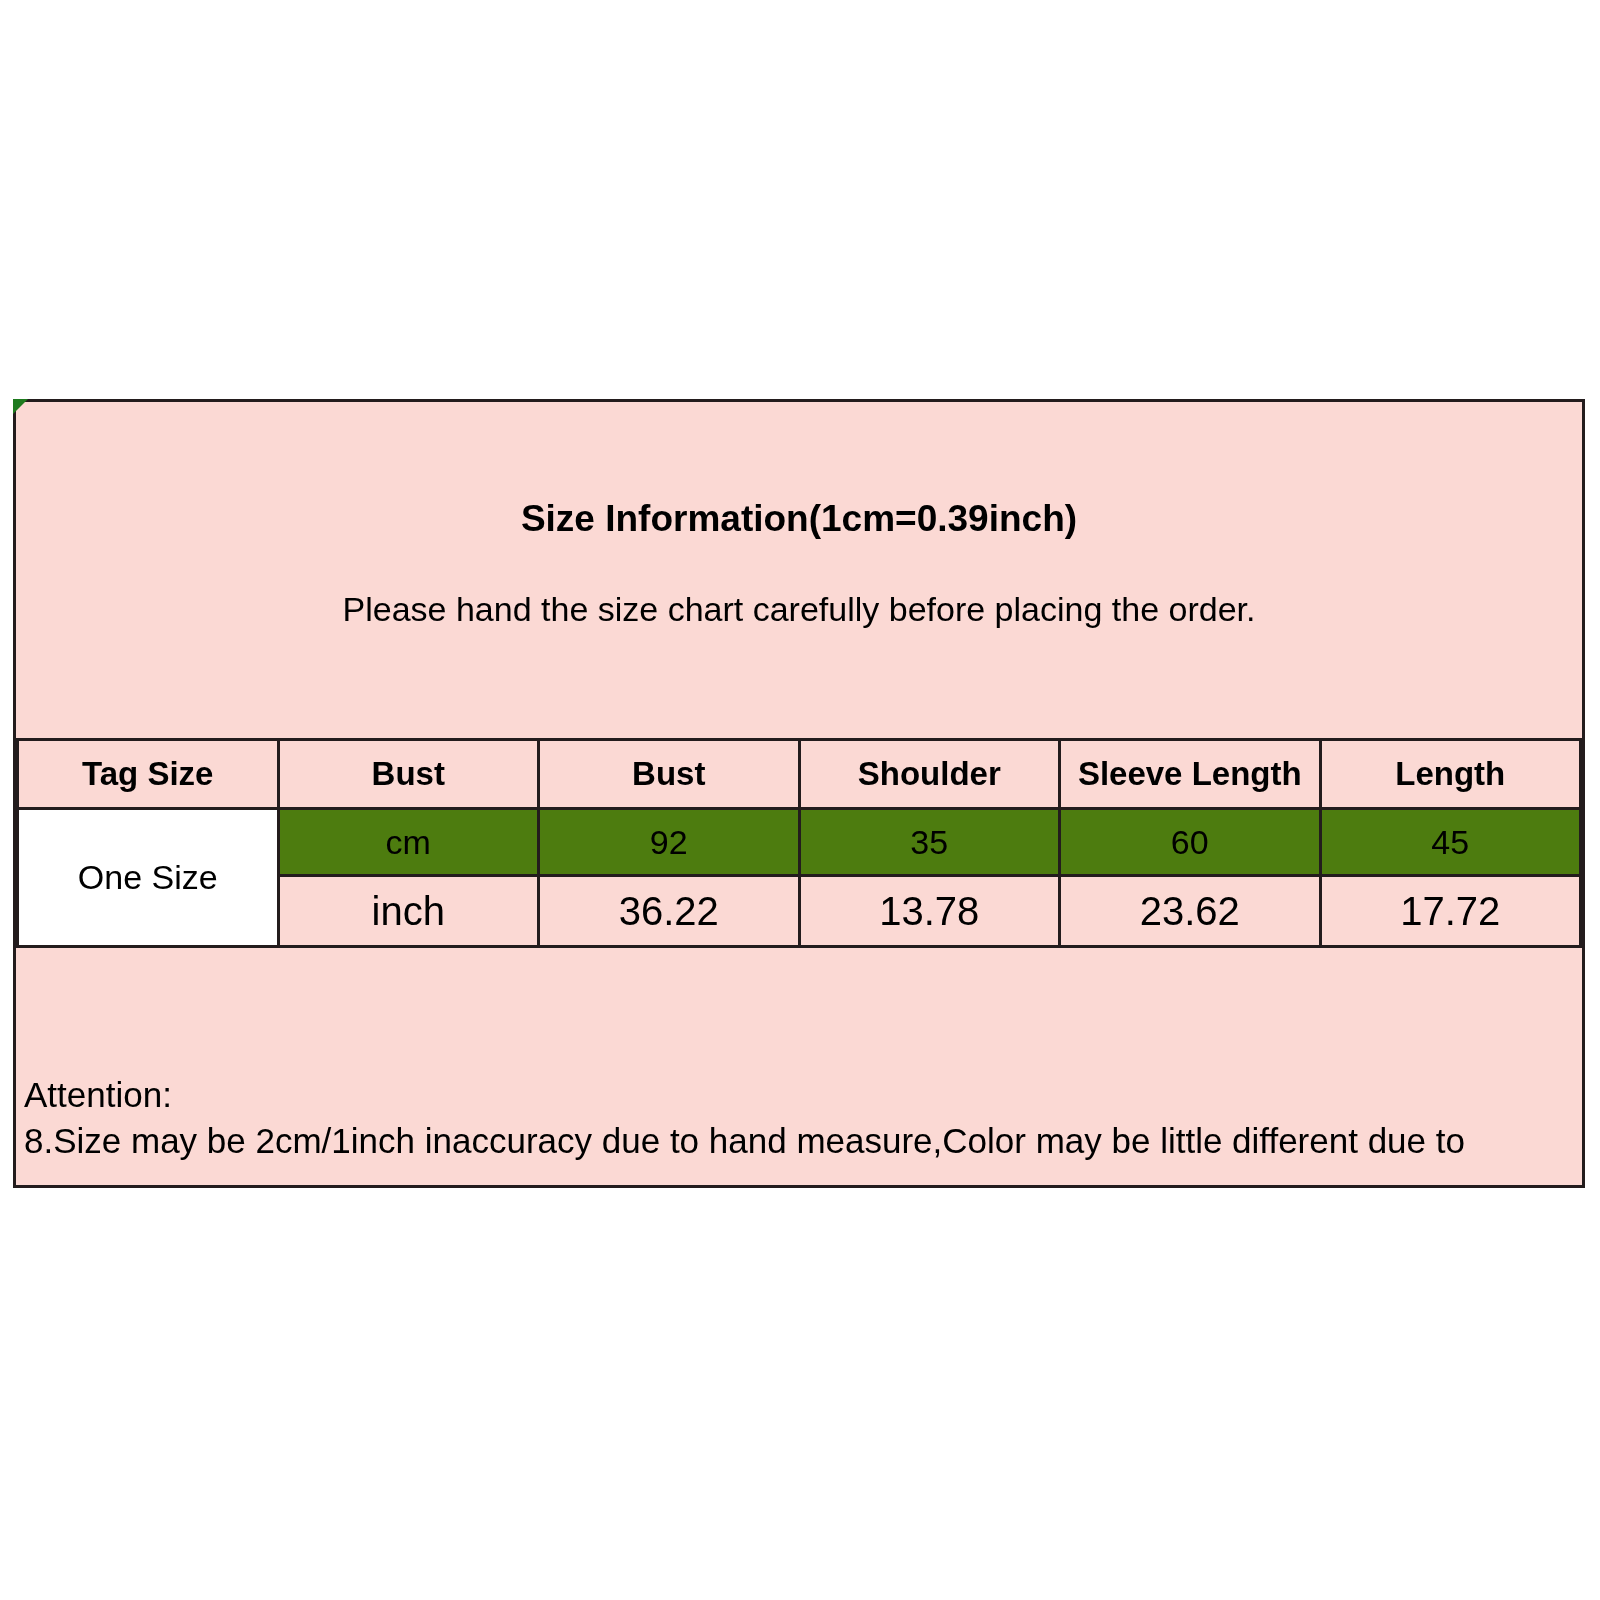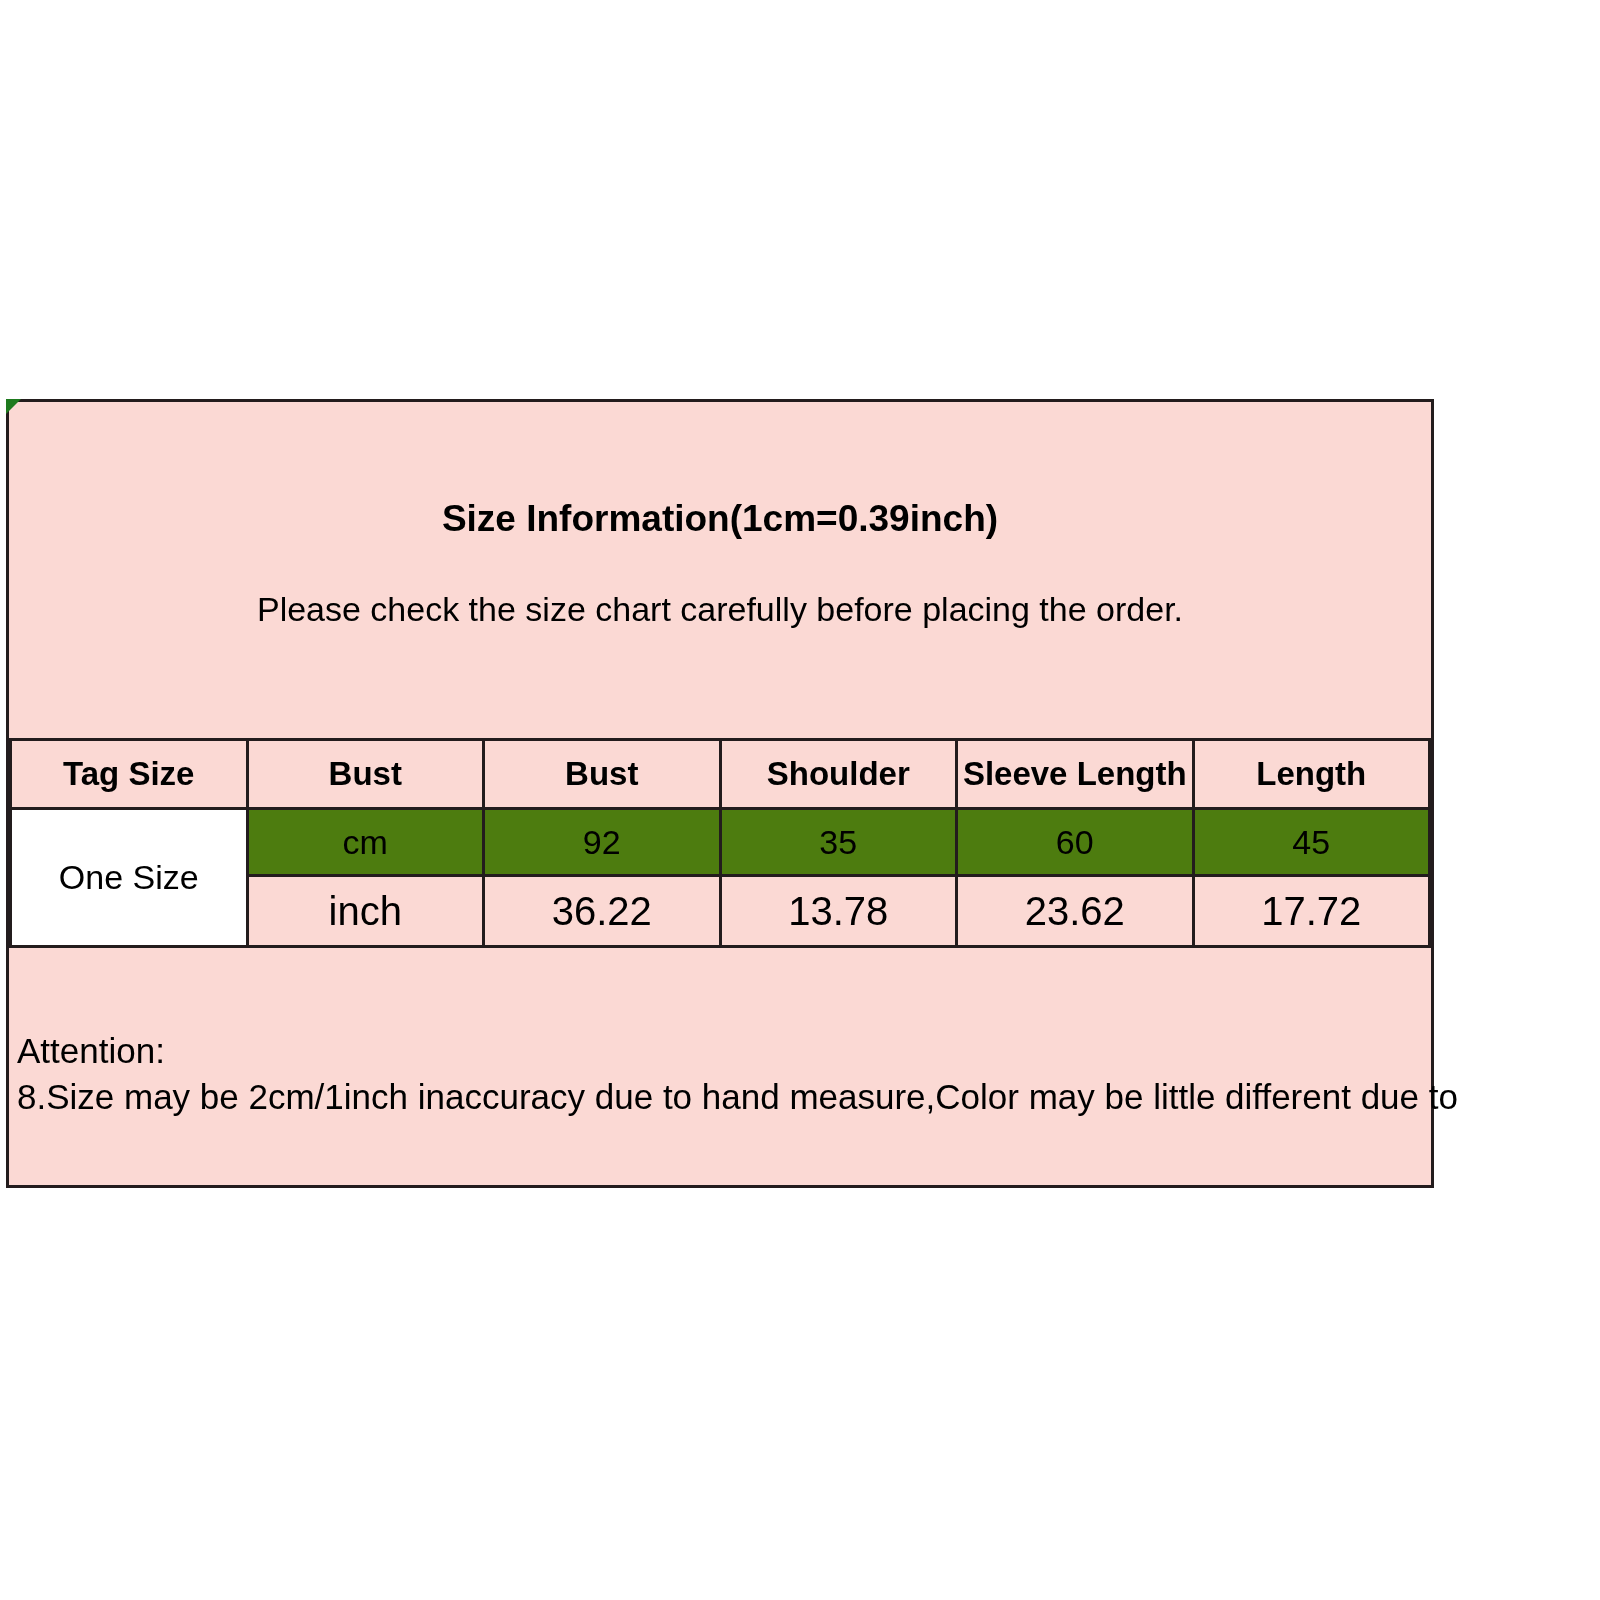--- a/index.html
+++ b/index.html
@@ -12,22 +12,22 @@
   .canvas{
     position:relative;
     width:1600px;height:1600px;
     background:var(--paper);
     font-family:"Liberation Sans",sans-serif;
     color:#000;
     overflow:hidden;
   }
   .sheet{
     position:absolute;
-    left:6px;top:399px;
-    width:1428px;height:789px;
+    left:13px;top:399px;
+    width:1572px;height:789px;
     box-sizing:border-box;
     background:var(--pink);
     border:3px solid var(--ink);
   }
   .corner-mark{
     position:absolute;
     left:-3px;top:-3px;
     width:0;height:0;
     border-top:15px solid var(--green);
     border-right:15px solid transparent;
@@ -83,35 +83,36 @@
   td.tagsize-cell{
     background:#ffffff !important;
     font-size:39px;
     font-weight:normal;
   }
   .attention{
     box-sizing:border-box;
     padding:80px 21px 0 8px;
     font-size:35px;
     line-height:46px;
+    margin-top:44px;
   }
   .attention div{
     white-space:nowrap;
   }
 </style>
 </head>
 <body>
 
 <div class="canvas">
   <div class="sheet">
     <div class="corner-mark"></div>
 
     <div class="intro">
       <h1>Size Information(1cm=0.39inch)</h1>
-      <p>Please check the size chart carefully before placing the order.</p>
+      <p>Please hand the size chart carefully before placing the order.</p>
     </div>
 
     <table class="size-table">
       <thead>
         <tr>
           <th>Tag Size</th>
           <th>Bust</th>
           <th>Bust</th>
           <th>Shoulder</th>
           <th>Sleeve Length</th>

